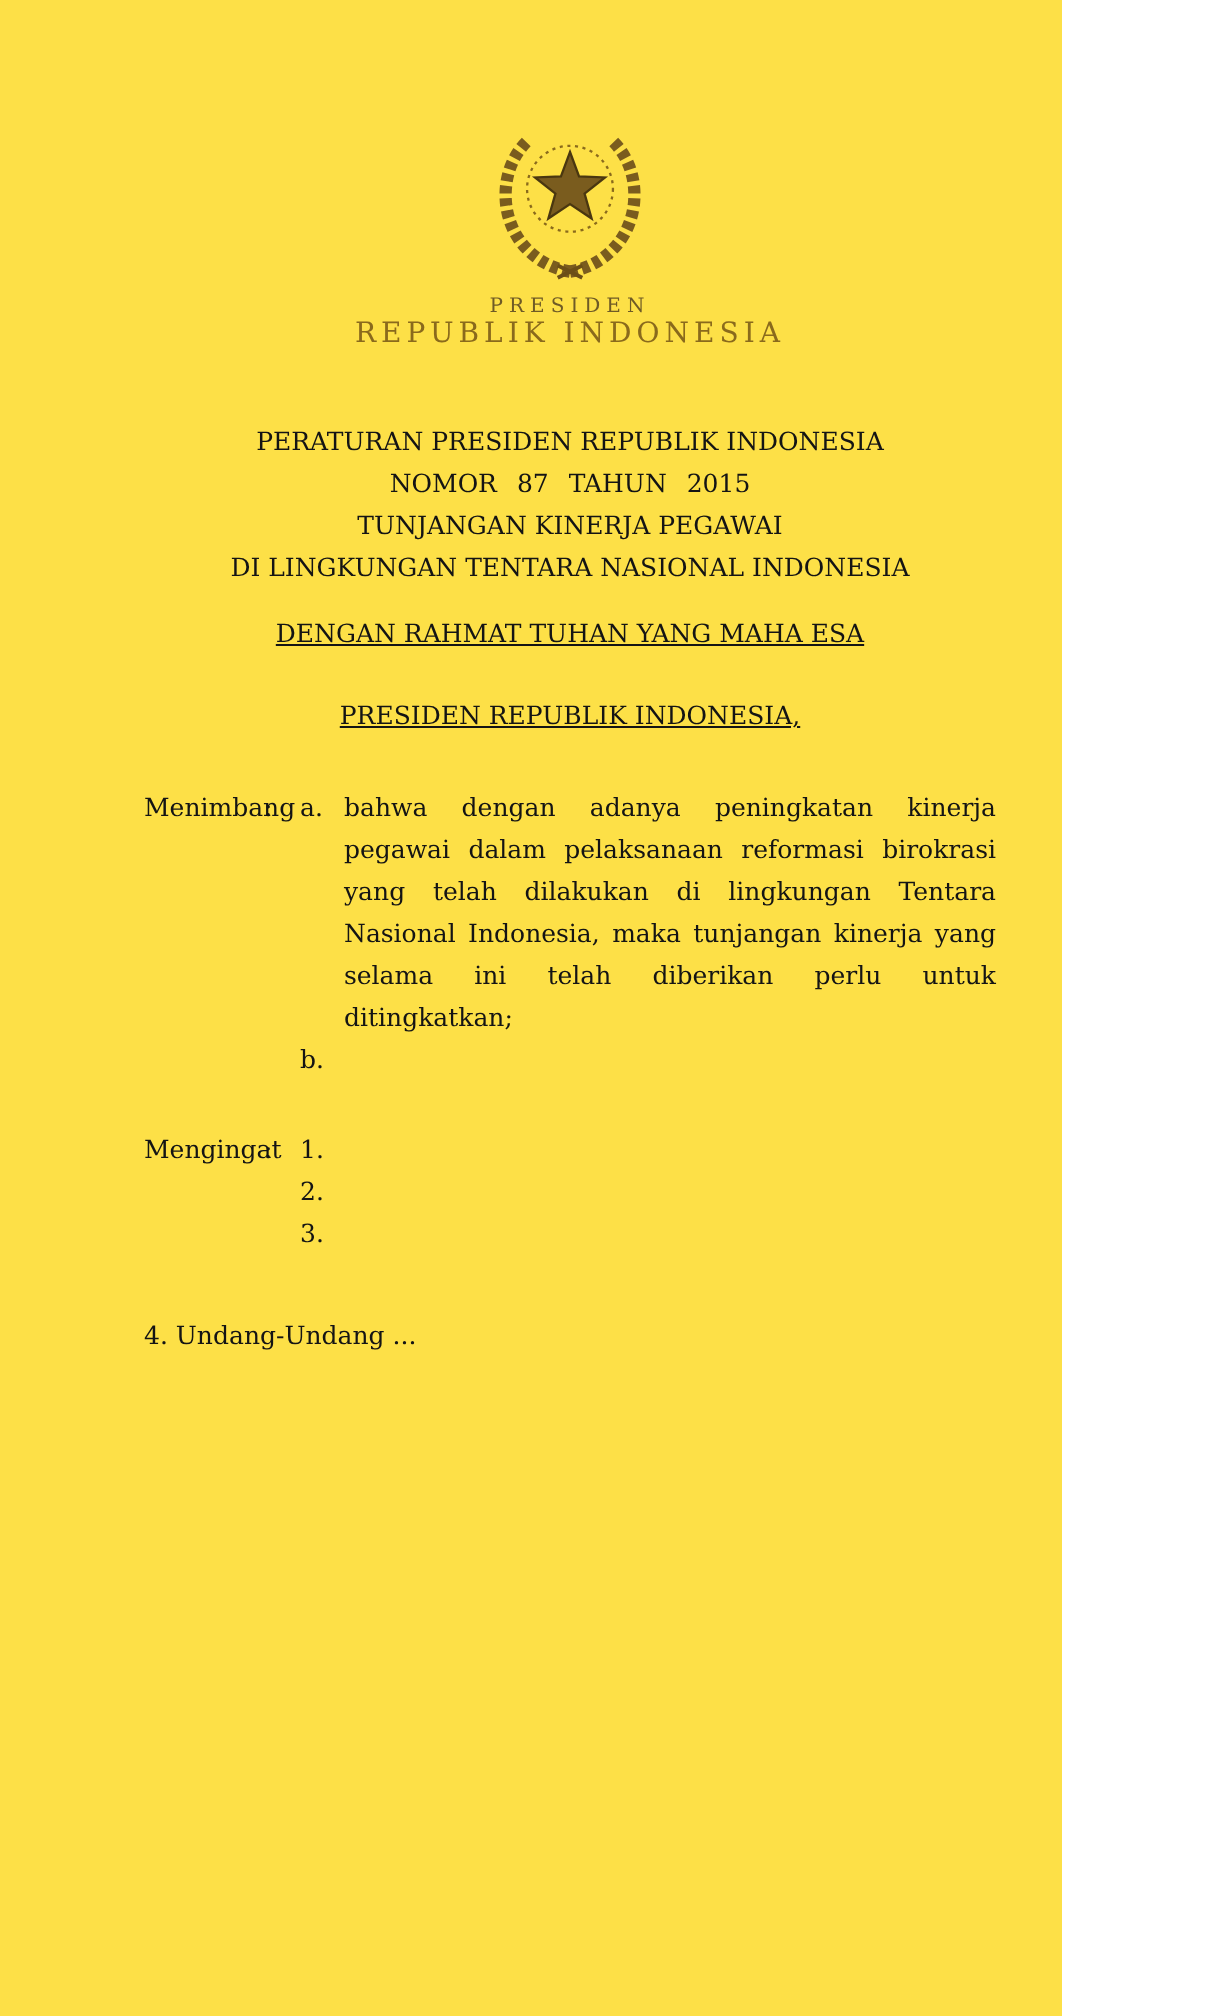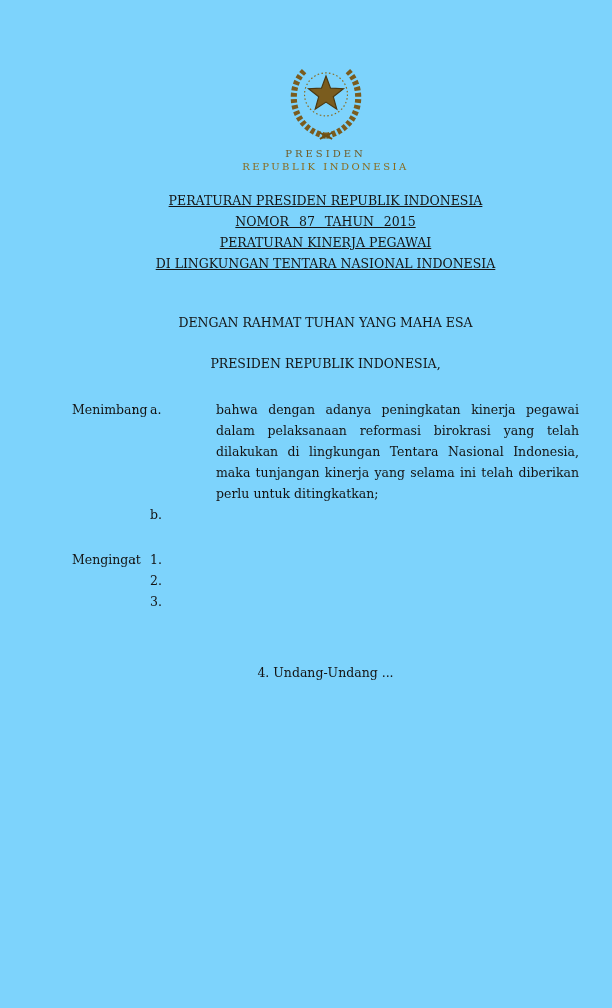--- a/index.html
+++ b/index.html
@@ -7,63 +7,63 @@
   body {
     width: 612px;
     height: 1008px;
     font-family: "DejaVu Serif", "Liberation Serif", serif;
     font-size: 12.5px;
     line-height: 21px;
     color: #141414;
     overflow: hidden;
   }
   .page {
-    width: 612px;
+    width: 531px;
     height: 1008px;
     padding: 56px 33px 0 72px;
     position: relative;
-    background: #7dd3fc;
+    background: #fde047;
   }
   
   .letterhead { text-align: center; }
   .emblem-wrap { display: block; margin: 0 auto 5px auto; width: 92px; height: 86px; }
   .lh-line1 {
     font-size: 10px;
     letter-spacing: 3px;
     line-height: 13px;
     color: #6f5b26;
   }
   .lh-line2 {
-    font-size: 10px;
+    font-size: 14px;
     letter-spacing: 2.5px;
     line-height: 14px;
     color: #8a6a1c;
   }
   
-  .title-block { text-align: center; margin-top: 16px; text-decoration: underline; }
+  .title-block { text-align: center; margin-top: 36px; }
   .title-block div { line-height: 21px; }
   .wide-space { word-spacing: 6px; }
-  .invocation { text-align: center; margin-top: 38px; }
-  .authority  { text-align: center; margin-top: 20px; }
+  .invocation { text-align: center; margin-top: 12px; text-decoration: underline; }
+  .authority  { text-align: center; margin-top: 20px; text-decoration: underline; }
   
   .section { margin-top: 24px; }
   .section.first { margin-top: 25px; }
   .row {
     display: grid;
     grid-template-columns: 60px 18px 22px 1fr;
     align-items: start;
   }
   .row .label  { text-align: left; }
   .row .colon  { text-align: left; }
   .row .marker { text-align: left; }
-  .row .text   { text-align: justify; margin-left: 44px; }
+  .row .text   { text-align: justify; }
   
   .catchword {
-    margin-top: 50px;
-    text-align: center;
+    margin-top: 30px;
+    text-align: left;
   }
 </style>
 </head>
 <body>
 
 <div class="page">
 
   <div class="letterhead">
     <svg class="emblem-wrap" viewBox="0 0 120 112" aria-hidden="true">
 
@@ -78,21 +78,21 @@
 
       <path d="M52 108 L68 100 M52 100 L68 108" stroke="#6b4f17" stroke-width="2.5" fill="none"></path>
     </svg>
     <div class="lh-line1">PRESIDEN</div>
     <div class="lh-line2">REPUBLIK INDONESIA</div>
   </div>
 
   <div class="title-block">
     <div>PERATURAN PRESIDEN REPUBLIK INDONESIA</div>
     <div class="wide-space">NOMOR 87 TAHUN 2015</div>
-    <div>PERATURAN KINERJA PEGAWAI</div>
+    <div>TUNJANGAN KINERJA PEGAWAI</div>
     <div>DI LINGKUNGAN TENTARA NASIONAL INDONESIA</div>
   </div>
 
   <div class="invocation">DENGAN RAHMAT TUHAN YANG MAHA ESA</div>
   <div class="authority">PRESIDEN REPUBLIK INDONESIA,</div>
 
   <div class="section first">
     <div class="row">
       <span class="label">Menimbang</span>
       <span class="colon">:</span>

